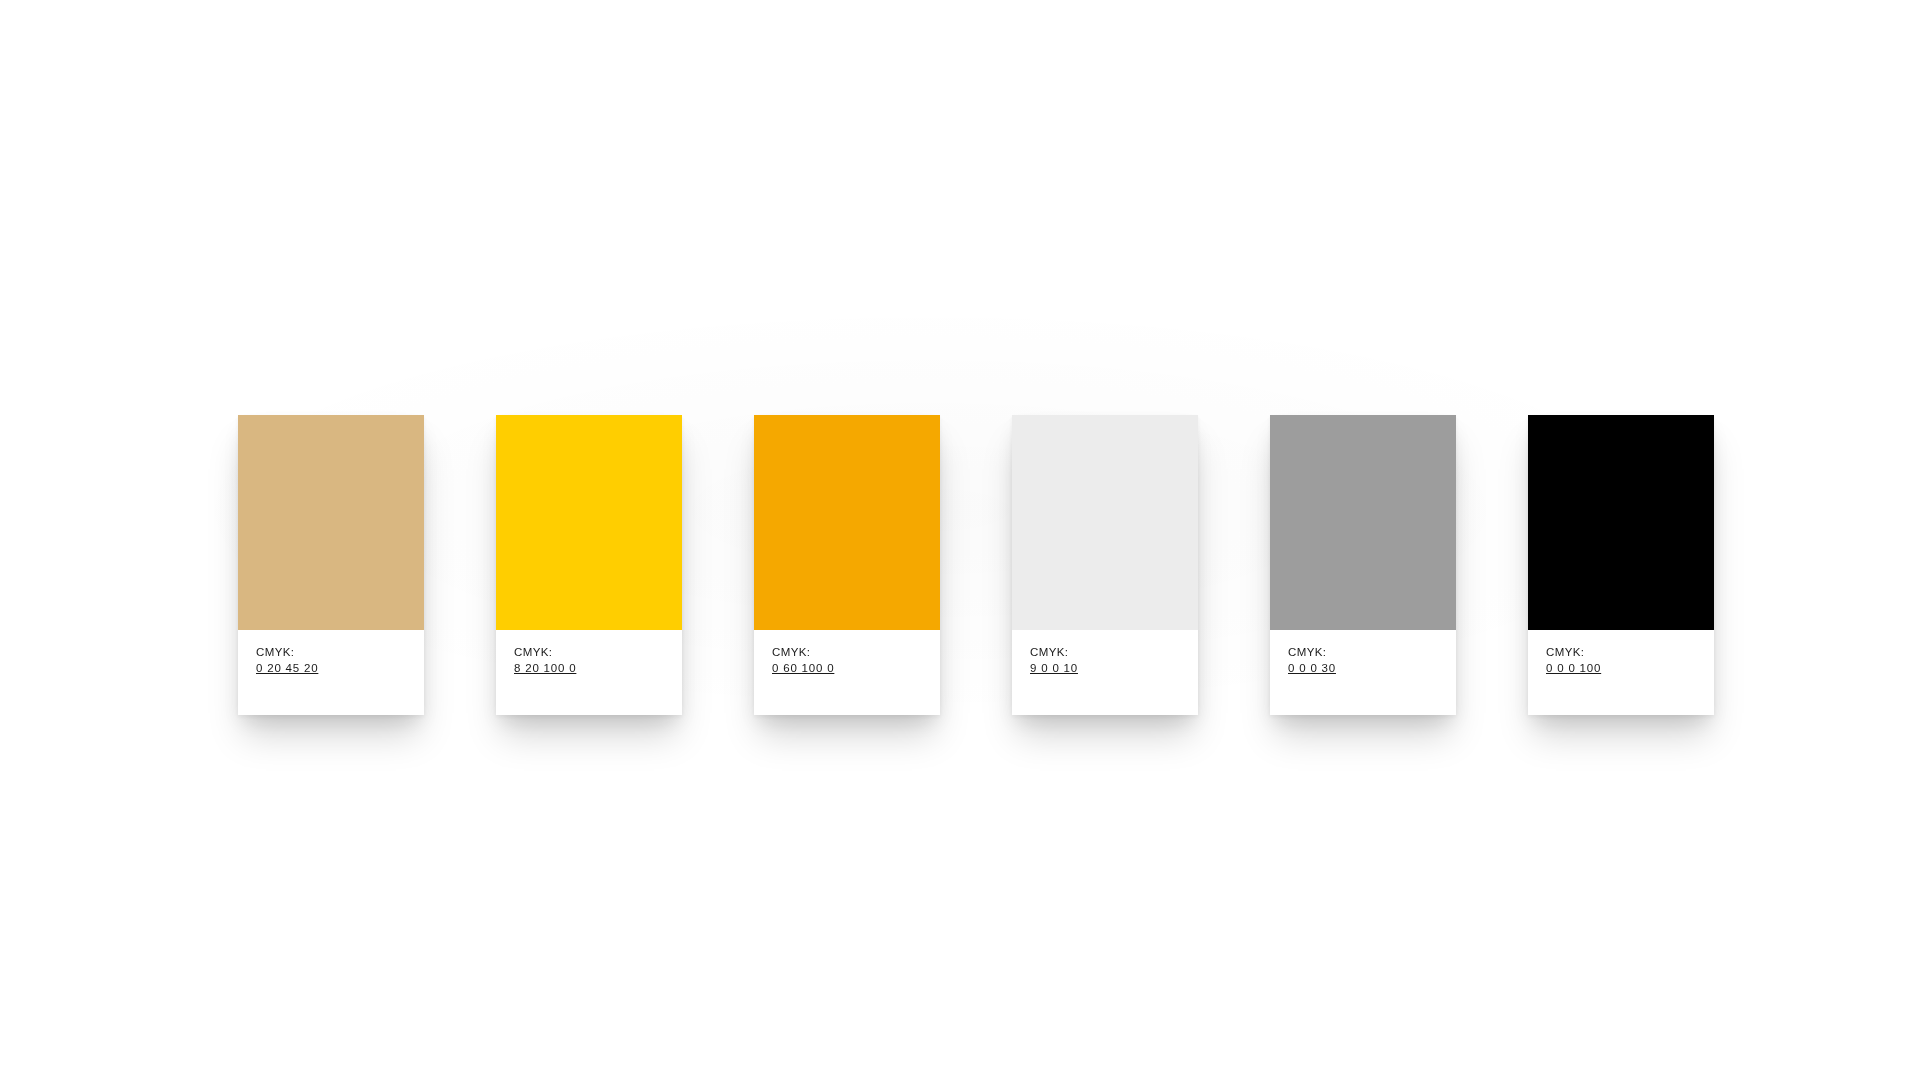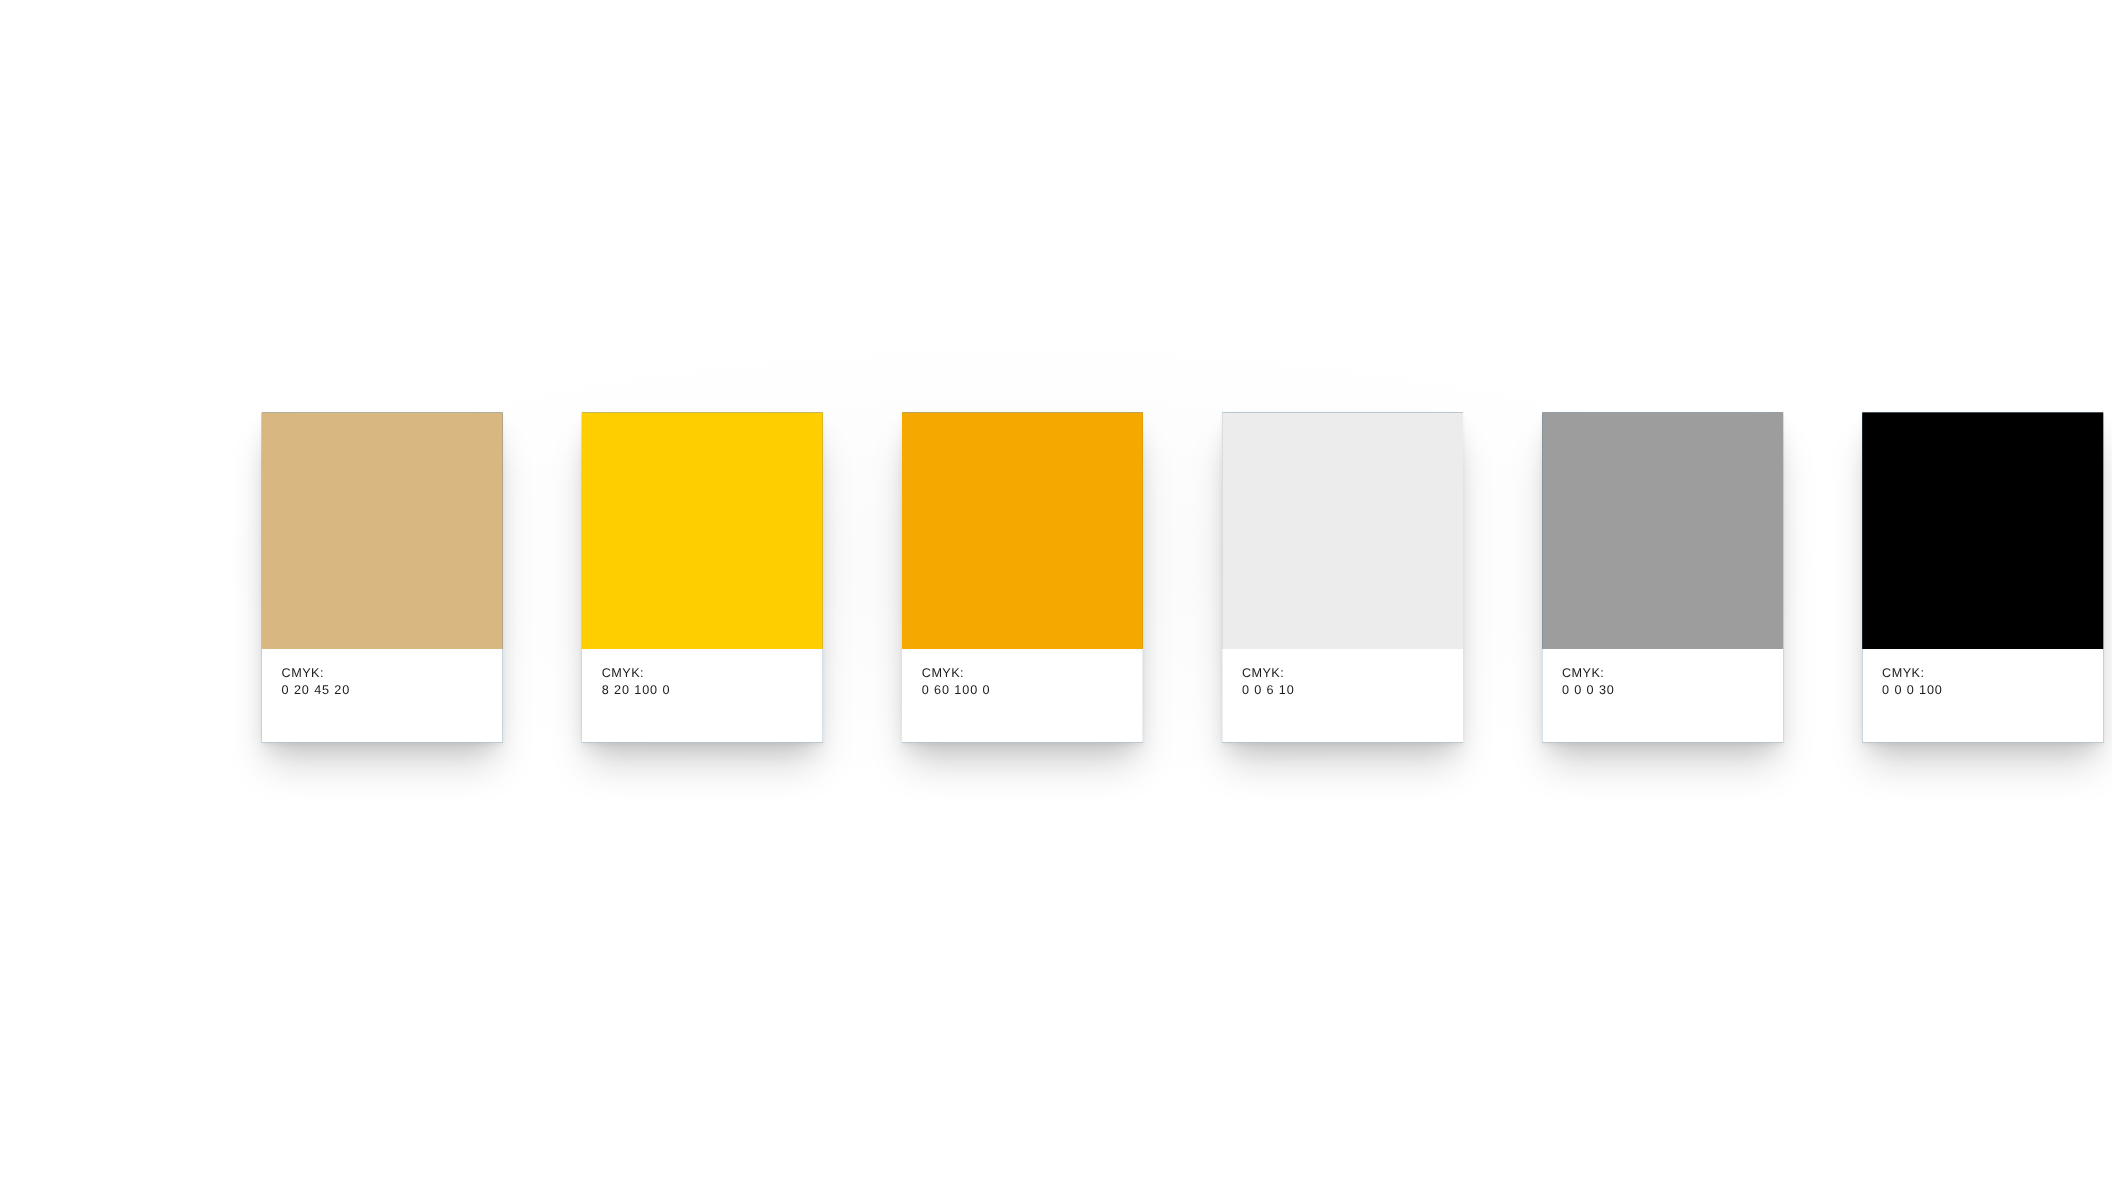--- a/index.html
+++ b/index.html
@@ -29,26 +29,27 @@
     top: 375px;
     display: flex;
     flex-direction: row;
     align-items: flex-start;
     gap: 72px;
   }
 
   
   .swatch-card {
     position: relative;
-    width: 219px;
-    background: #0c4a6e;
+    width: 186px;
+    background: #f9a8d4;
     box-shadow:
       0 26px 34px -6px rgba(0, 0, 0, 0.17),
       0 10px 18px -4px rgba(0, 0, 0, 0.10),
       0 2px 4px rgba(0, 0, 0, 0.05);
+    margin-top: 40px;
   }
 
   
   .swatch-color {
     width: 100%;
     height: 215px;
     display: block;
   }
 
   
@@ -69,20 +70,21 @@
     white-space: nowrap;
   }
 
   .caption-values {
     font-size: 11.5px;
     line-height: 17px;
     color: #1a1a1a;
     letter-spacing: 0.8px;
     font-family: "Liberation Sans", sans-serif;
     white-space: nowrap;
+    text-decoration: underline;
   }
 
   
   .ambient-glow {
     position: absolute;
     left: 150px;
     top: 300px;
     width: 1560px;
     height: 420px;
     pointer-events: none;
@@ -123,21 +125,21 @@
       <div class="swatch-caption">
         <div class="caption-title">CMYK:</div>
         <div class="caption-values">0  60  100  0</div>
       </div>
     </div>
 
     <div class="swatch-card">
       <div class="swatch-color" style="background-color: rgb(236, 236, 236);"></div>
       <div class="swatch-caption">
         <div class="caption-title">CMYK:</div>
-        <div class="caption-values">0  0  6  10</div>
+        <div class="caption-values">9  0  0  10</div>
       </div>
     </div>
 
     <div class="swatch-card">
       <div class="swatch-color" style="background-color: rgb(157, 157, 157);"></div>
       <div class="swatch-caption">
         <div class="caption-title">CMYK:</div>
         <div class="caption-values">0  0  0  30</div>
       </div>
     </div>

